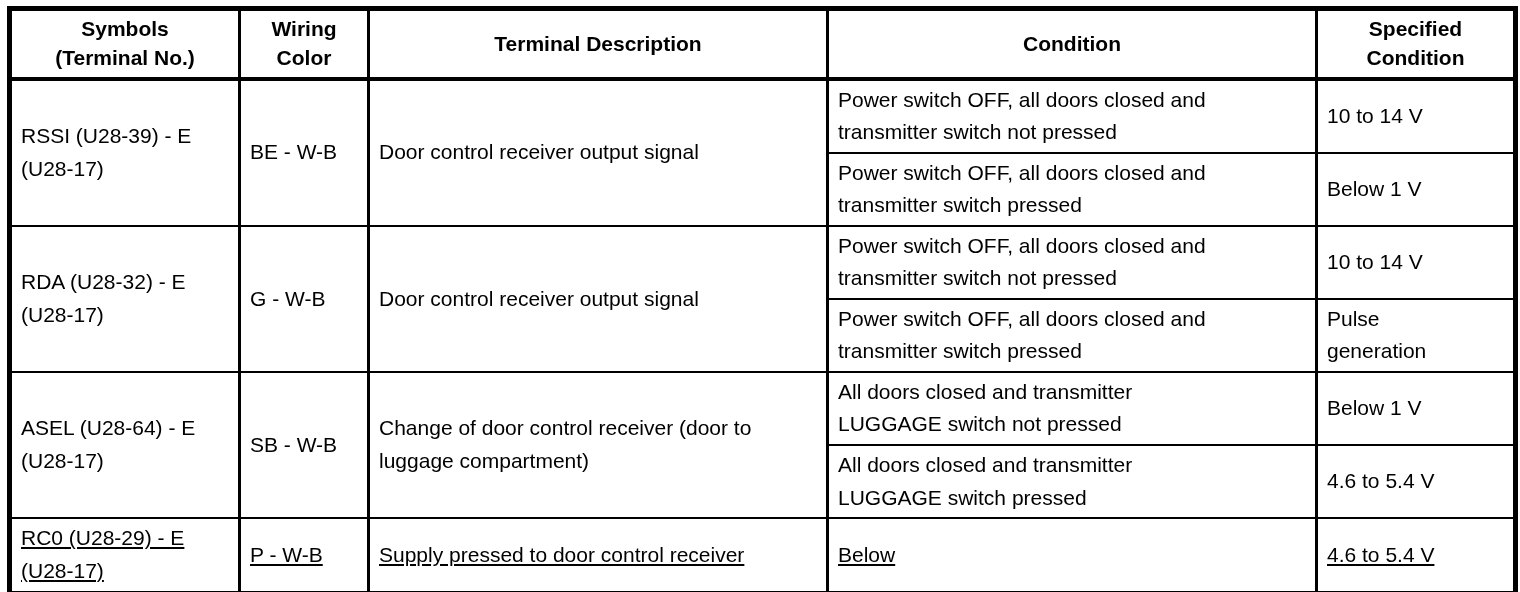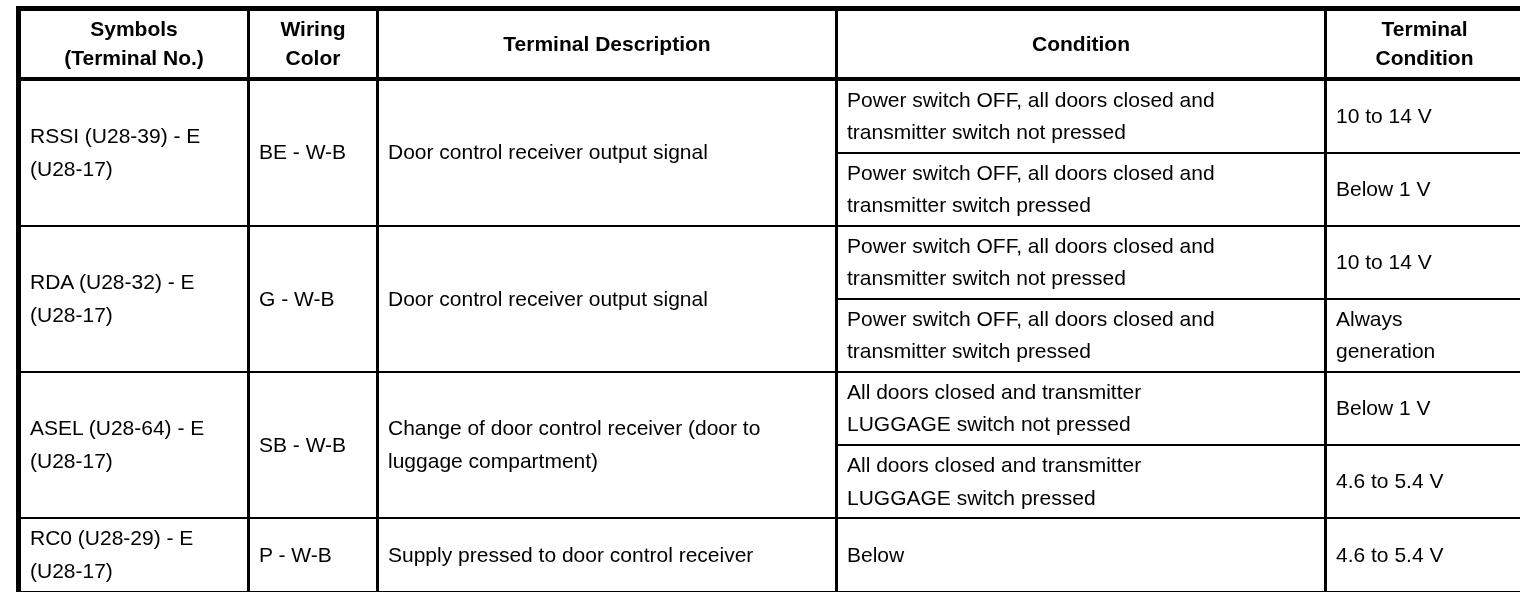--- a/index.html
+++ b/index.html
@@ -9,21 +9,21 @@
     width: 1520px;
     height: 592px;
     font-family: "Liberation Sans", sans-serif;
     color: #000000;
   }
   .page {
     width: 1520px;
     height: 592px;
     background: #ffffff;
     box-sizing: border-box;
-    padding: 6px 16px;
+    padding: 6px 7px;
   }
   table.terminal-table {
     border-collapse: collapse;
     table-layout: fixed;
     width: 1506px;
     border: 5px solid #000000;
   }
   col.c-symbols     { width: 230px; }
   col.c-wiring      { width: 129px; }
   col.c-description { width: 459px; }
@@ -48,21 +48,21 @@
     height: 70px;
     border-bottom-width: 4px;
     padding: 3px 4px;
   }
   tbody td {
     font-weight: normal;
     text-align: left;
     line-height: 1.55;
   }
   tr.sub-row   { height: 71px; }
-  tr.last-row  { height: 75px; }
+  tr.last-row  { height: 75px; text-decoration: underline; }
 </style>
 </head>
 <body>
 
 <div class="page">
   <table class="terminal-table">
     <colgroup>
       <col class="c-symbols">
       <col class="c-wiring">
       <col class="c-description">
@@ -70,21 +70,21 @@
       <col class="c-specified">
     </colgroup>
     <thead>
       <tr>
         <th>Symbols
 (Terminal No.)</th>
         <th>Wiring
 Color</th>
         <th>Terminal Description</th>
         <th>Condition</th>
-        <th>Terminal
+        <th>Specified
 Condition</th>
       </tr>
     </thead>
     <tbody>
 
       <tr class="sub-row">
         <td rowspan="2">RSSI (U28-39) - E
 (U28-17)</td>
         <td rowspan="2">BE - W-B</td>
         <td rowspan="2">Door control receiver output signal</td>
@@ -103,21 +103,21 @@
 (U28-17)</td>
         <td rowspan="2">G - W-B</td>
         <td rowspan="2">Door control receiver output signal</td>
         <td>Power switch OFF, all doors closed and
 transmitter switch not pressed</td>
         <td>10 to 14 V</td>
       </tr>
       <tr class="sub-row">
         <td>Power switch OFF, all doors closed and
 transmitter switch pressed</td>
-        <td>Always
+        <td>Pulse
 generation</td>
       </tr>
 
       <tr class="sub-row">
         <td rowspan="2">ASEL (U28-64) - E
 (U28-17)</td>
         <td rowspan="2">SB - W-B</td>
         <td rowspan="2">Change of door control receiver (door to
 luggage compartment)</td>
         <td>All doors closed and transmitter

